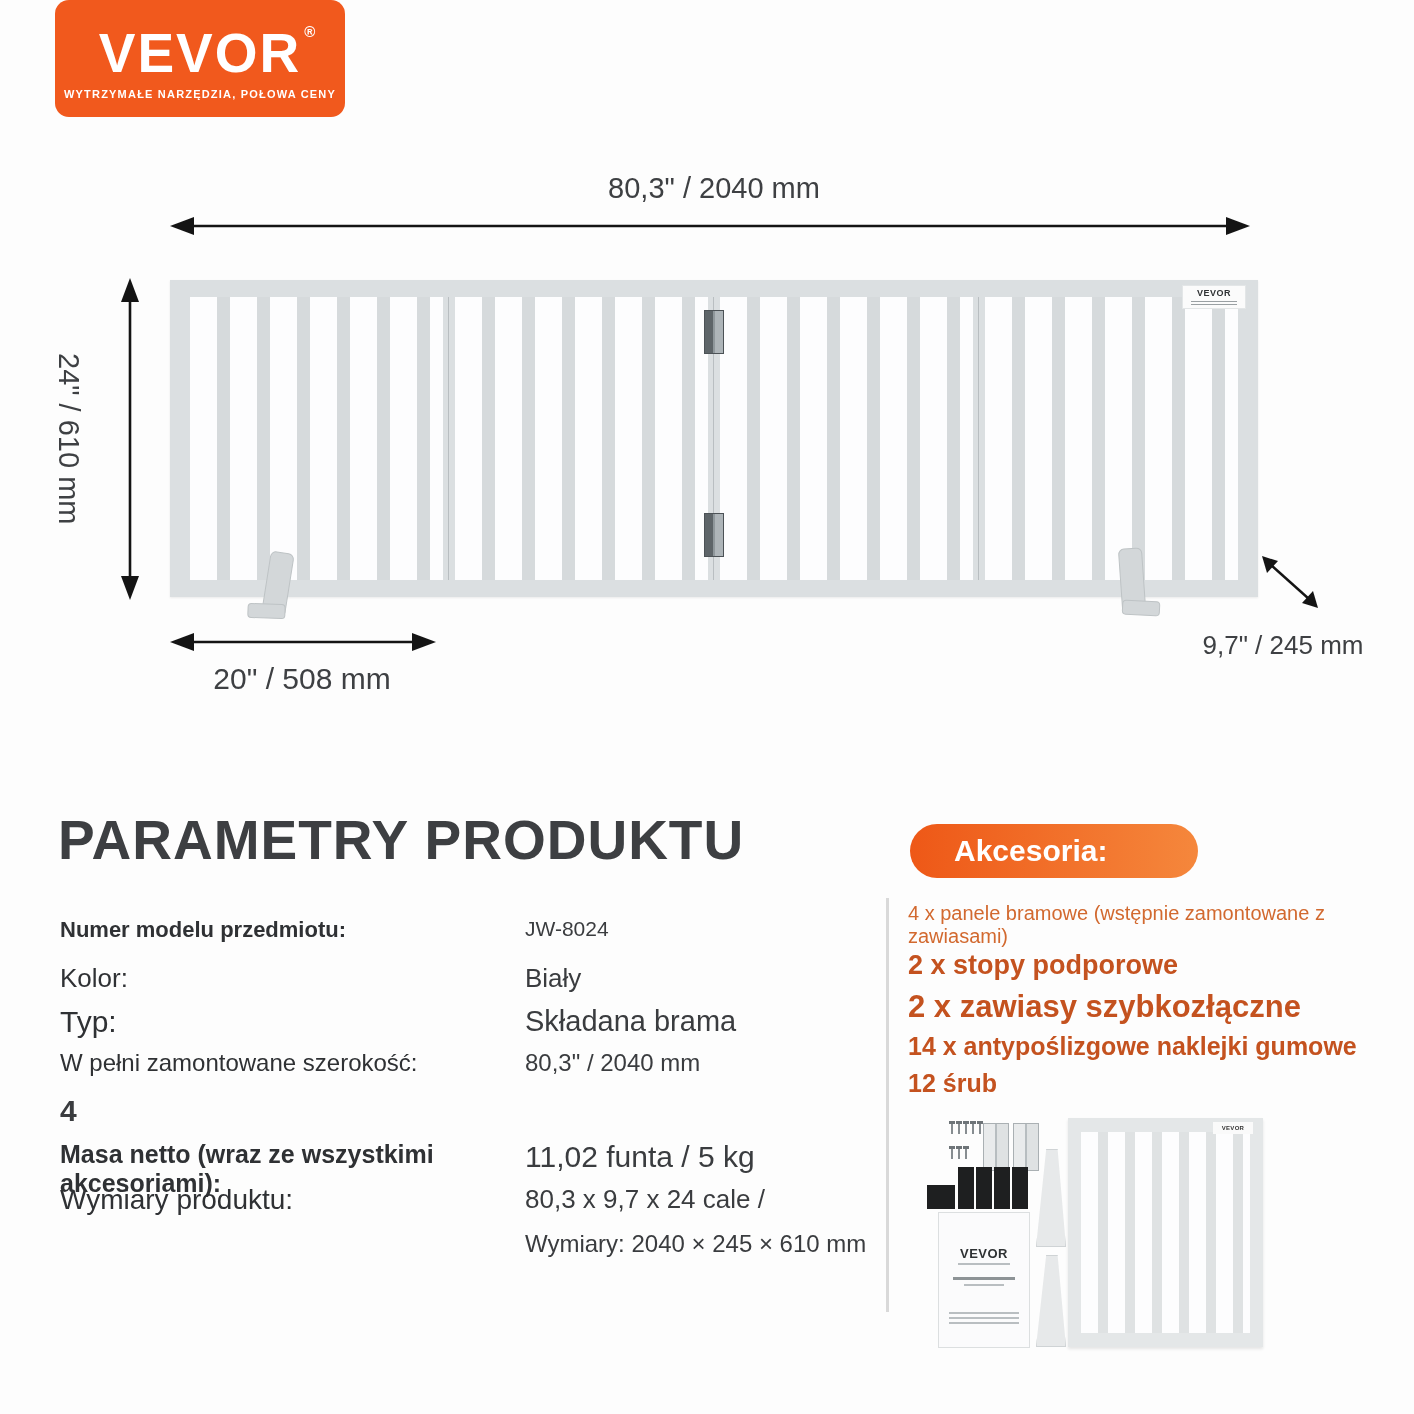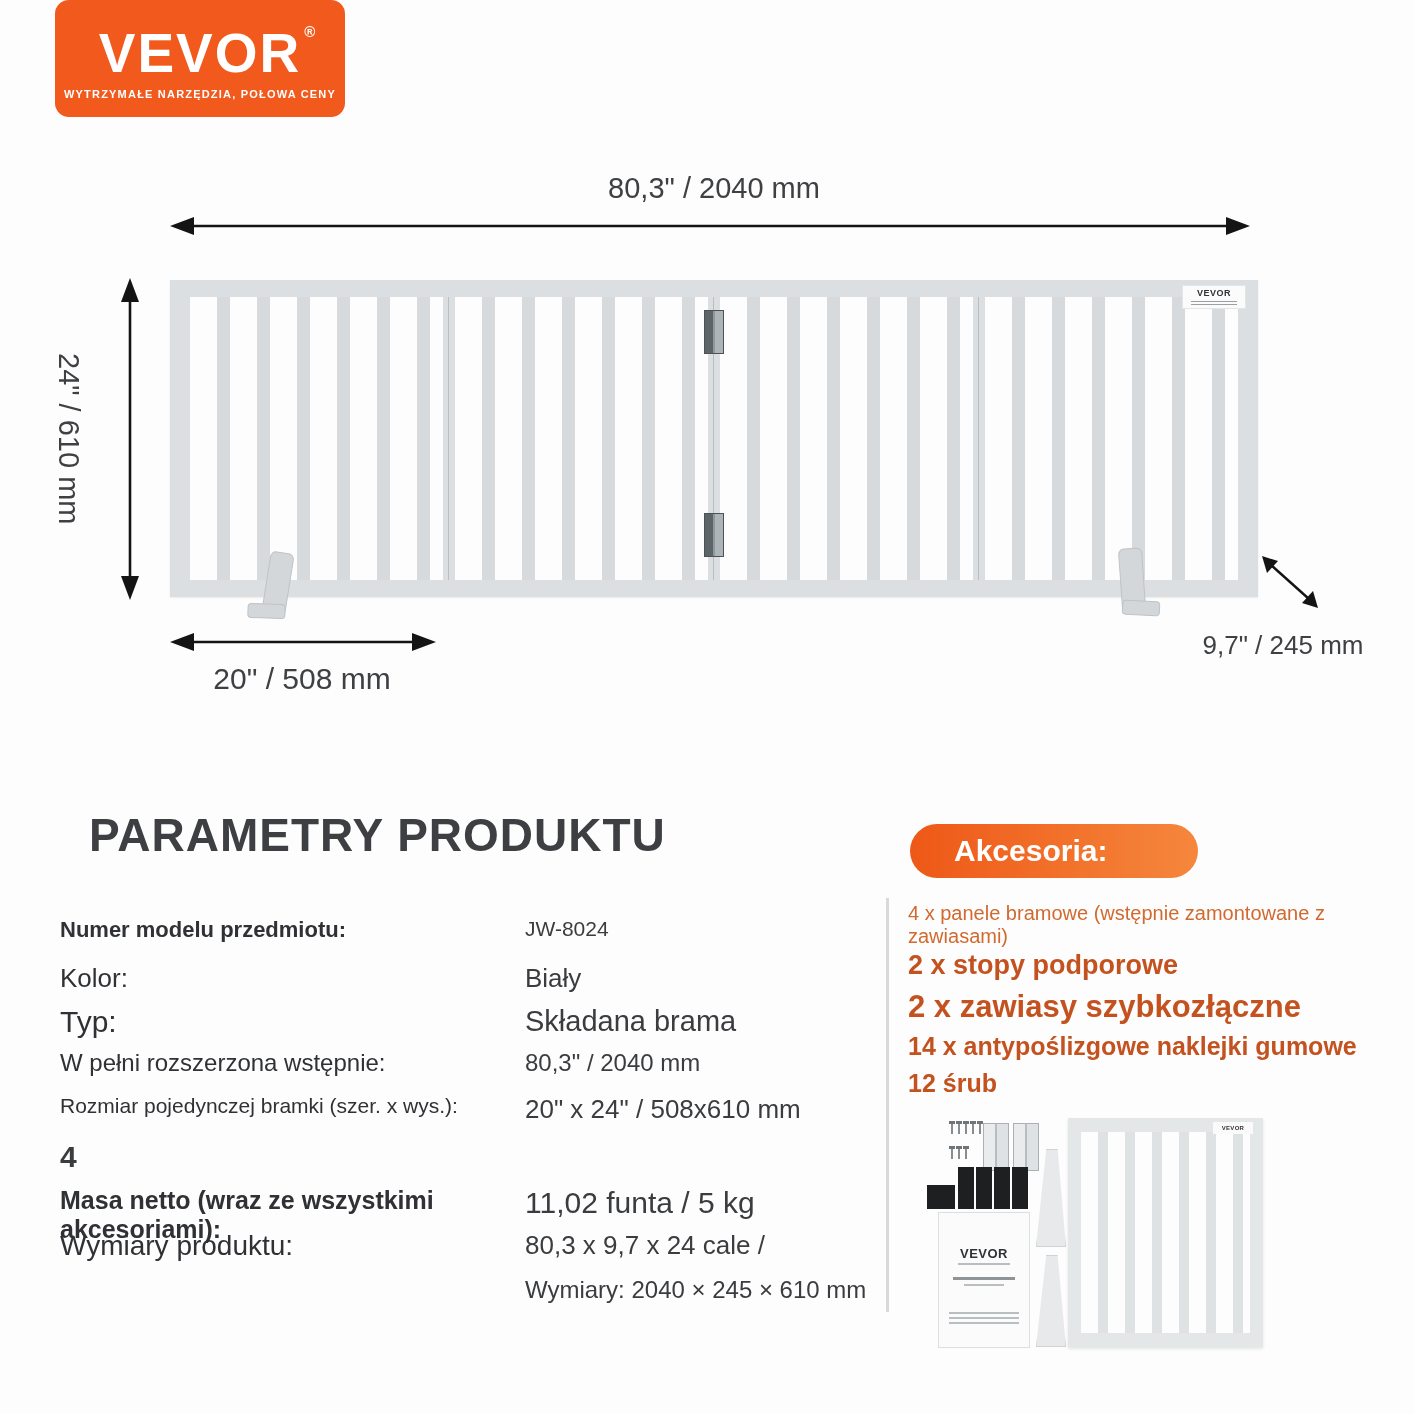--- a/index.html
+++ b/index.html
@@ -48,21 +48,21 @@
         display:flex;flex-direction:column;align-items:center;justify-content:center;}
   .gate-label .gl-brand{font-size:9px;font-weight:700;color:#2f3234;letter-spacing:0.5px;line-height:1;}
   .gate-label .gl-bar{width:46px;height:5px;margin-top:2px;background:repeating-linear-gradient(0deg,#9aa0a3 0 1px,#fbfbfb 1px 3px);}
   .foot{position:absolute;width:24px;height:62px;background:#d3d7d9;border:1px solid #bec3c5;border-radius:6px 6px 3px 3px;z-index:3;}
   .foot::after{content:'';position:absolute;bottom:-7px;left:-15px;width:36px;height:13px;background:#d3d7d9;
         border:1px solid #bec3c5;border-radius:4px;transform:rotate(-7deg);}
   .foot-left{left:96px;top:272px;transform:rotate(9deg);}
   .foot-right{left:950px;top:268px;transform:rotate(-4deg) scaleX(-1);}
 
   
-  .section-title{position:absolute;left:58px;top:808px;font-size:46px;font-weight:700;color:var(--heading-text);letter-spacing:1px;margin-left:31px;}
+  .section-title{position:absolute;left:58px;top:808px;font-size:55px;font-weight:700;color:var(--heading-text);letter-spacing:1px;}
   .spec-rows{position:absolute;left:60px;top:917px;width:820px;display:flex;flex-direction:column;}
   .spec-row{display:flex;align-items:flex-start;}
   .spec-label{width:465px;flex:none;color:#2f3134;}
   .spec-value{flex:1;color:#3a3c3f;}
   .r0{height:46px}.r0 .spec-label{font-size:22px;font-weight:600;}.r0 .spec-value{font-size:21px;}
   .r1{height:44px}.r1 .spec-label{font-size:30px;font-weight:500;}.r1 .spec-value{font-size:29px;}
   .r2{height:42px}.r2 .spec-label{font-size:26px;font-weight:500;}.r2 .spec-value{font-size:26px;}
   .r3{height:45px}.r3 .spec-label{font-size:24px;font-weight:500;}.r3 .spec-value{font-size:24px;}
   .r4{height:46px}.r4 .spec-label{font-size:21px;font-weight:500;}.r4 .spec-value{font-size:26px;}
   .r5{height:46px}.r5 .spec-label{font-size:29px;font-weight:700;}.r5 .spec-value{font-size:30px;font-weight:700;}
@@ -191,26 +191,22 @@
     </div>
     <div class="spec-row r2">
       <div class="spec-label">Kolor:</div>
       <div class="spec-value">Biały</div>
     </div>
     <div class="spec-row r1">
       <div class="spec-label">Typ:</div>
       <div class="spec-value">Składana brama</div>
     </div>
     <div class="spec-row r3">
-      <div class="spec-label">W pełni rozszerzona wstępnie:</div>
+      <div class="spec-label">W pełni zamontowane szerokość:</div>
       <div class="spec-value">80,3" / 2040 mm</div>
-    </div>
-    <div class="spec-row r4">
-      <div class="spec-label">Rozmiar pojedynczej bramki (szer. x wys.):</div>
-      <div class="spec-value">20" x 24" / 508x610 mm</div>
     </div>
     <div class="spec-row r5">
       <div class="spec-value">4</div>
     </div>
     <div class="spec-row r6">
       <div class="spec-label">Masa netto (wraz ze wszystkimi akcesoriami):</div>
       <div class="spec-value">11,02 funta / 5 kg</div>
     </div>
     <div class="spec-row r7">
       <div class="spec-label">Wymiary produktu:</div>

